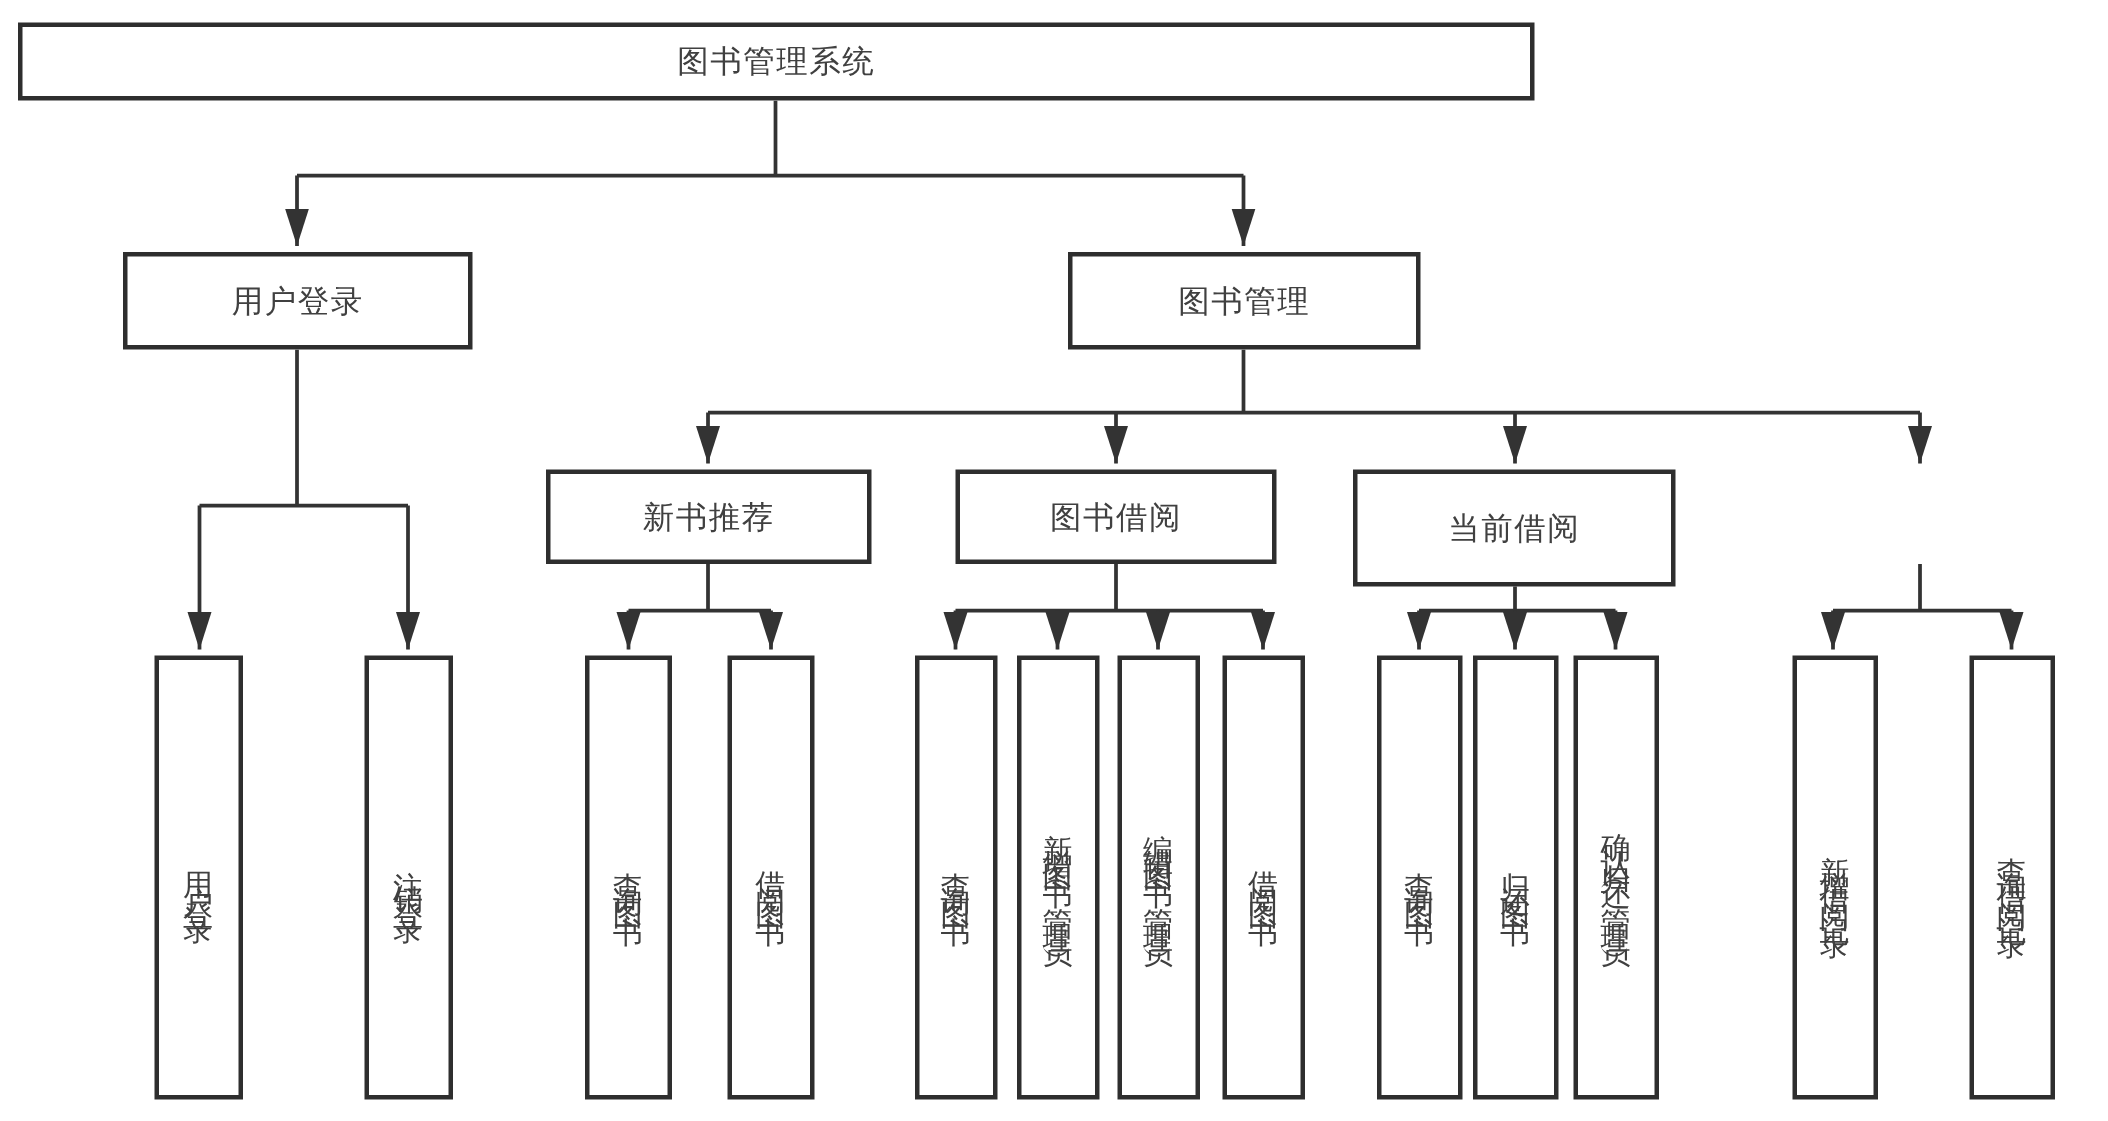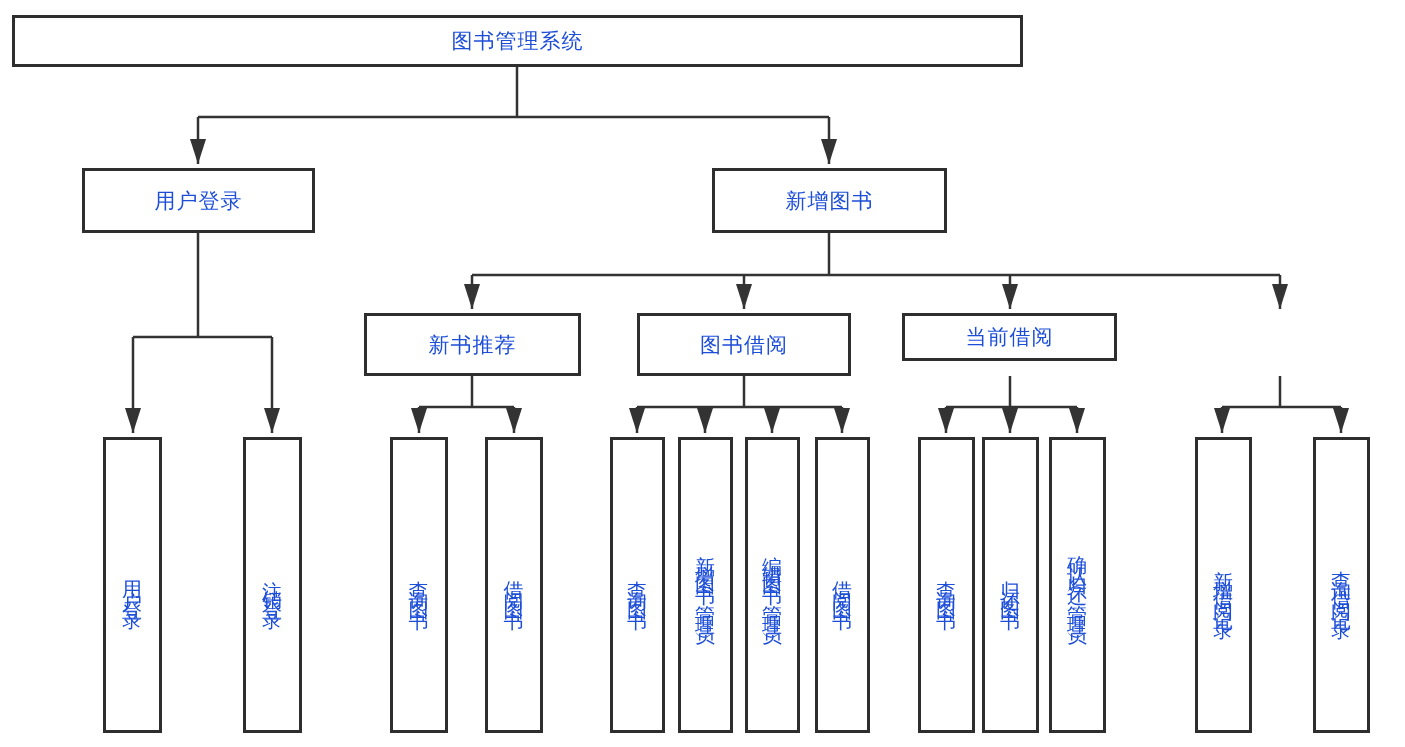--- a/index.html
+++ b/index.html
@@ -18,21 +18,21 @@
     pointer-events: none;
   }
   .box {
     position: absolute;
     background: #ffffff;
     border: 3px solid #2e2e2e;
     box-sizing: border-box;
     display: flex;
     align-items: center;
     justify-content: center;
-    color: #1d4ed8;
+    color: #404040;
     z-index: 2;
   }
   .box.h .lbl {
     font-size: 21px;
     letter-spacing: 1px;
     white-space: nowrap;
   }
   .box.v .lbl {
     writing-mode: vertical-rl;
     font-size: 20px;
@@ -107,30 +107,30 @@
   </svg>
 
   <div class="box h" style="left:12px; top:15px; width:1011px; height:52px;">
     <span class="lbl">图书管理系统</span>
   </div>
 
   <div class="box h" style="left:82px; top:168px; width:233px; height:65px;">
     <span class="lbl">用户登录</span>
   </div>
   <div class="box h" style="left:712px; top:168px; width:235px; height:65px;">
-    <span class="lbl">新增图书</span>
+    <span class="lbl">图书管理</span>
   </div>
 
   <div class="box h" style="left:637px; top:313px; width:214px; height:63px;">
     <span class="lbl">图书借阅</span>
   </div>
   <div class="box h" style="left:364px; top:313px; width:217px; height:63px;">
     <span class="lbl">新书推荐</span>
   </div>
-  <div class="box h" style="left:902px; top:313px; width:215px; height:48px;">
+  <div class="box h" style="left:902px; top:313px; width:215px; height:78px;">
     <span class="lbl">当前借阅</span>
   </div>
 
   <div class="box v" style="left:103px; top:437px; width:59px; height:296px;">
     <span class="lbl">用户登录</span>
   </div>
   <div class="box v" style="left:243px; top:437px; width:59px; height:296px;">
     <span class="lbl">注销登录</span>
   </div>
 

